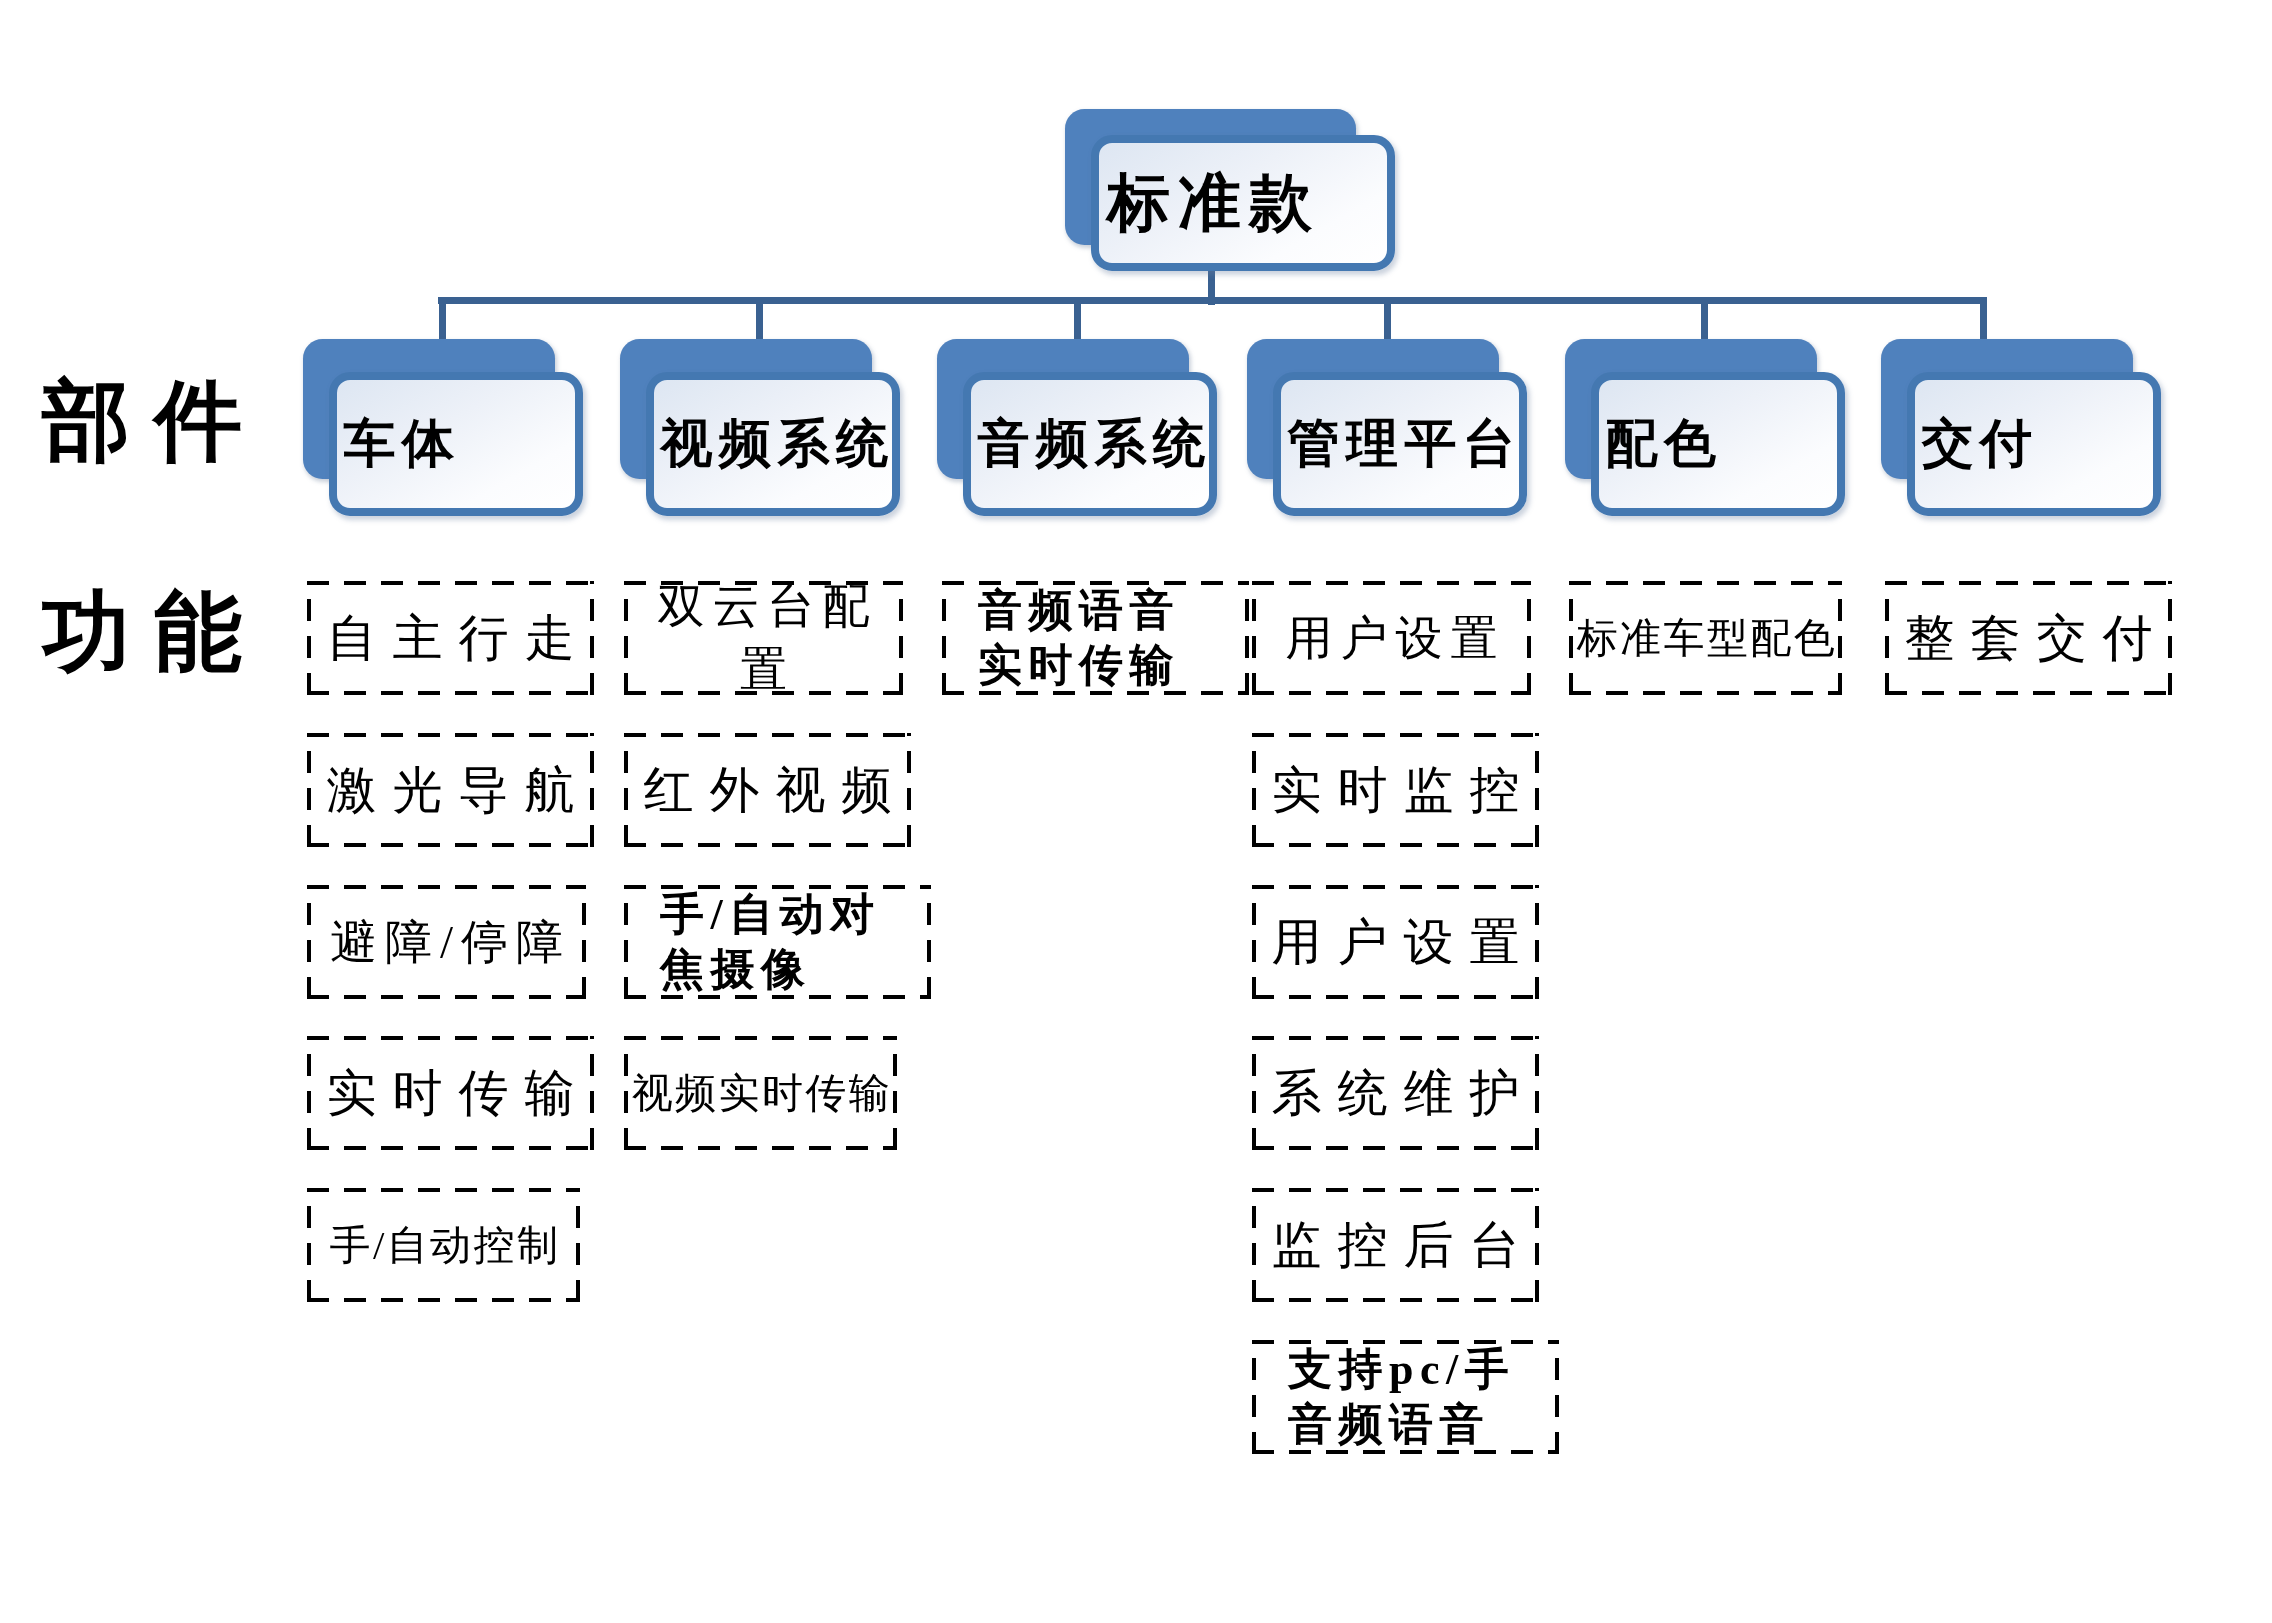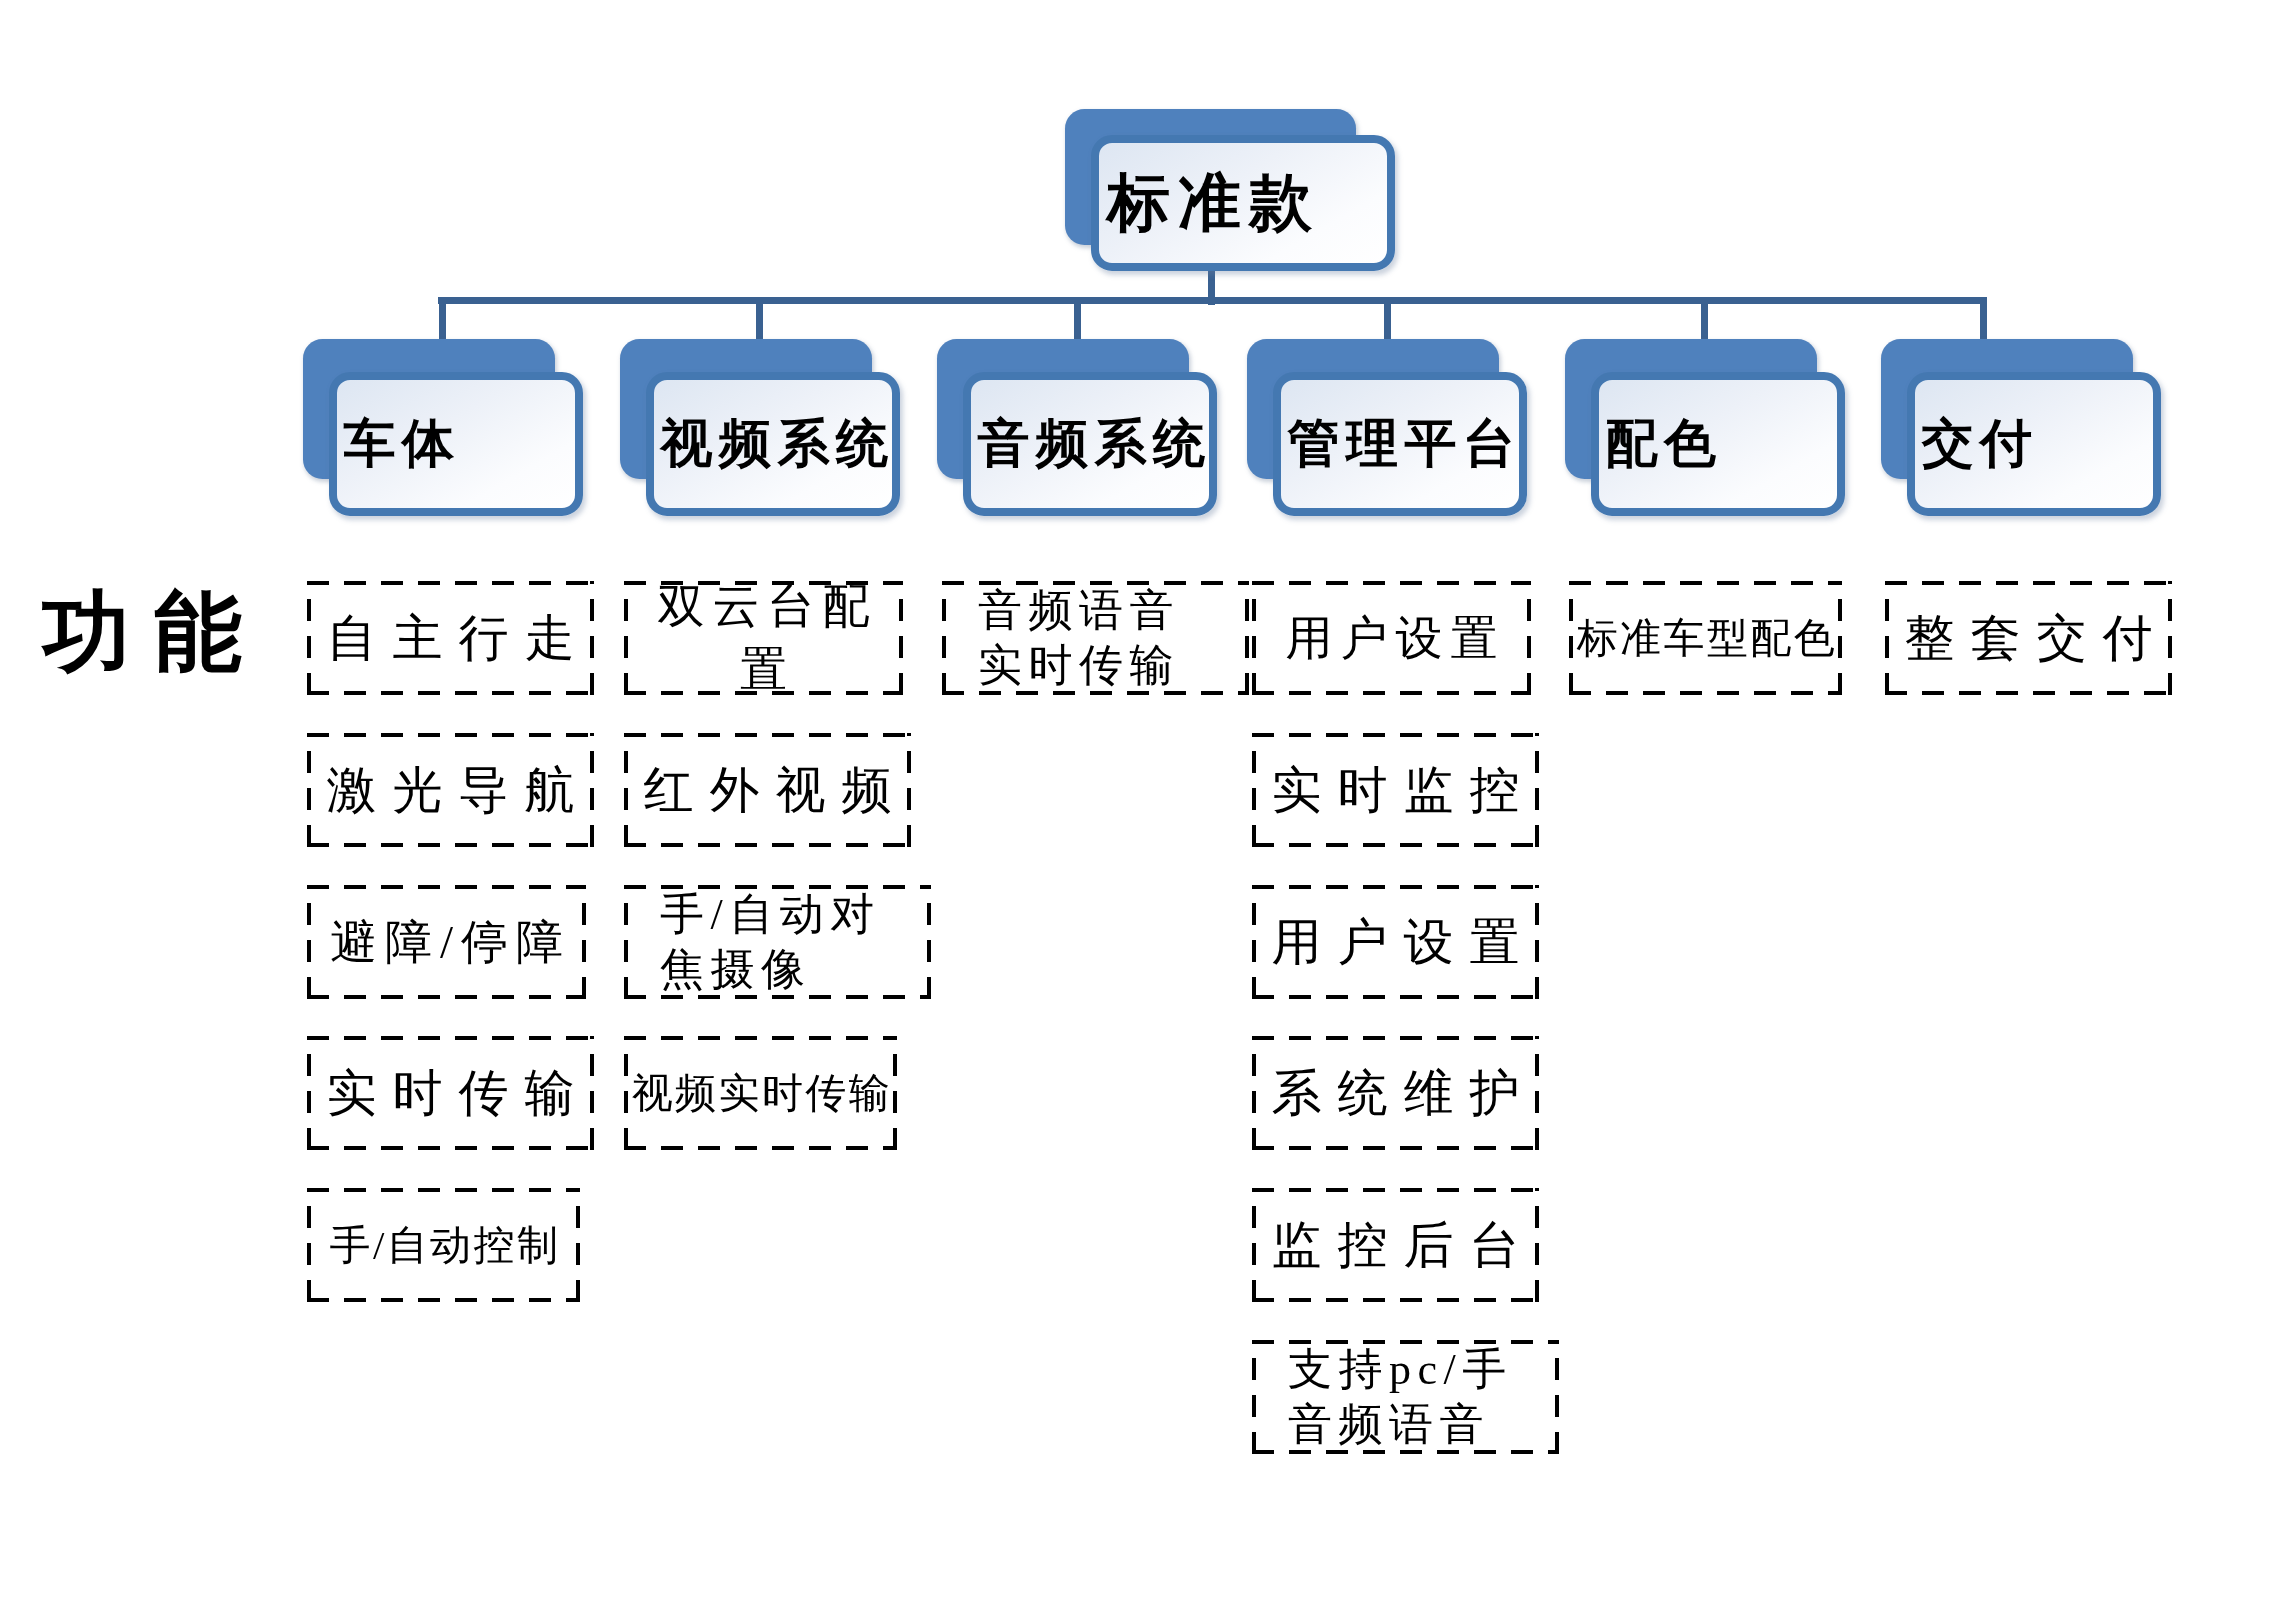--- a/index.html
+++ b/index.html
@@ -53,28 +53,29 @@
     background-repeat:no-repeat;
     display:flex;align-items:center;justify-content:center;
     color:#000;text-align:center;
   }
   .f-4{font-size:50px;letter-spacing:16px;padding-left:16px;}
   .f-5{font-size:47px;letter-spacing:8px;padding-left:8px;}
   .f-6{font-size:41px;letter-spacing:2.4px;padding-left:2.4px;}
   .f-ml{
     font-size:44px;letter-spacing:6.5px;line-height:1.25;
     justify-content:flex-start;text-align:left;
-    padding-left:36px;white-space:pre-line;
+    padding-left:36px;white-space:pre-line;font-weight:bold;
   }
 </style>
 </head>
 <body>
 
 <div id="stage">
 
+  <div class="rowlabel" style="top:362px;">部件</div>
   <div class="rowlabel" style="top:573px;">功能</div>
 
   <div id="connectors">
       <div class="line vline" style="left: 1208px; top: 252px; width: 7.3px; height: 53px;"></div>
       <div class="line hline" style="left: 438px; top: 297px; width: 1549px; height: 7.3px;"></div>
       <div class="line vline" style="left: 439px; top: 297px; width: 7.3px; height: 42px;"></div>
       <div class="line vline" style="left: 756px; top: 297px; width: 7.3px; height: 42px;"></div>
       <div class="line vline" style="left: 1074px; top: 297px; width: 7.3px; height: 42px;"></div>
       <div class="line vline" style="left: 1384px; top: 297px; width: 7.3px; height: 42px;"></div>
       <div class="line vline" style="left: 1701px; top: 297px; width: 7.3px; height: 42px;"></div>

